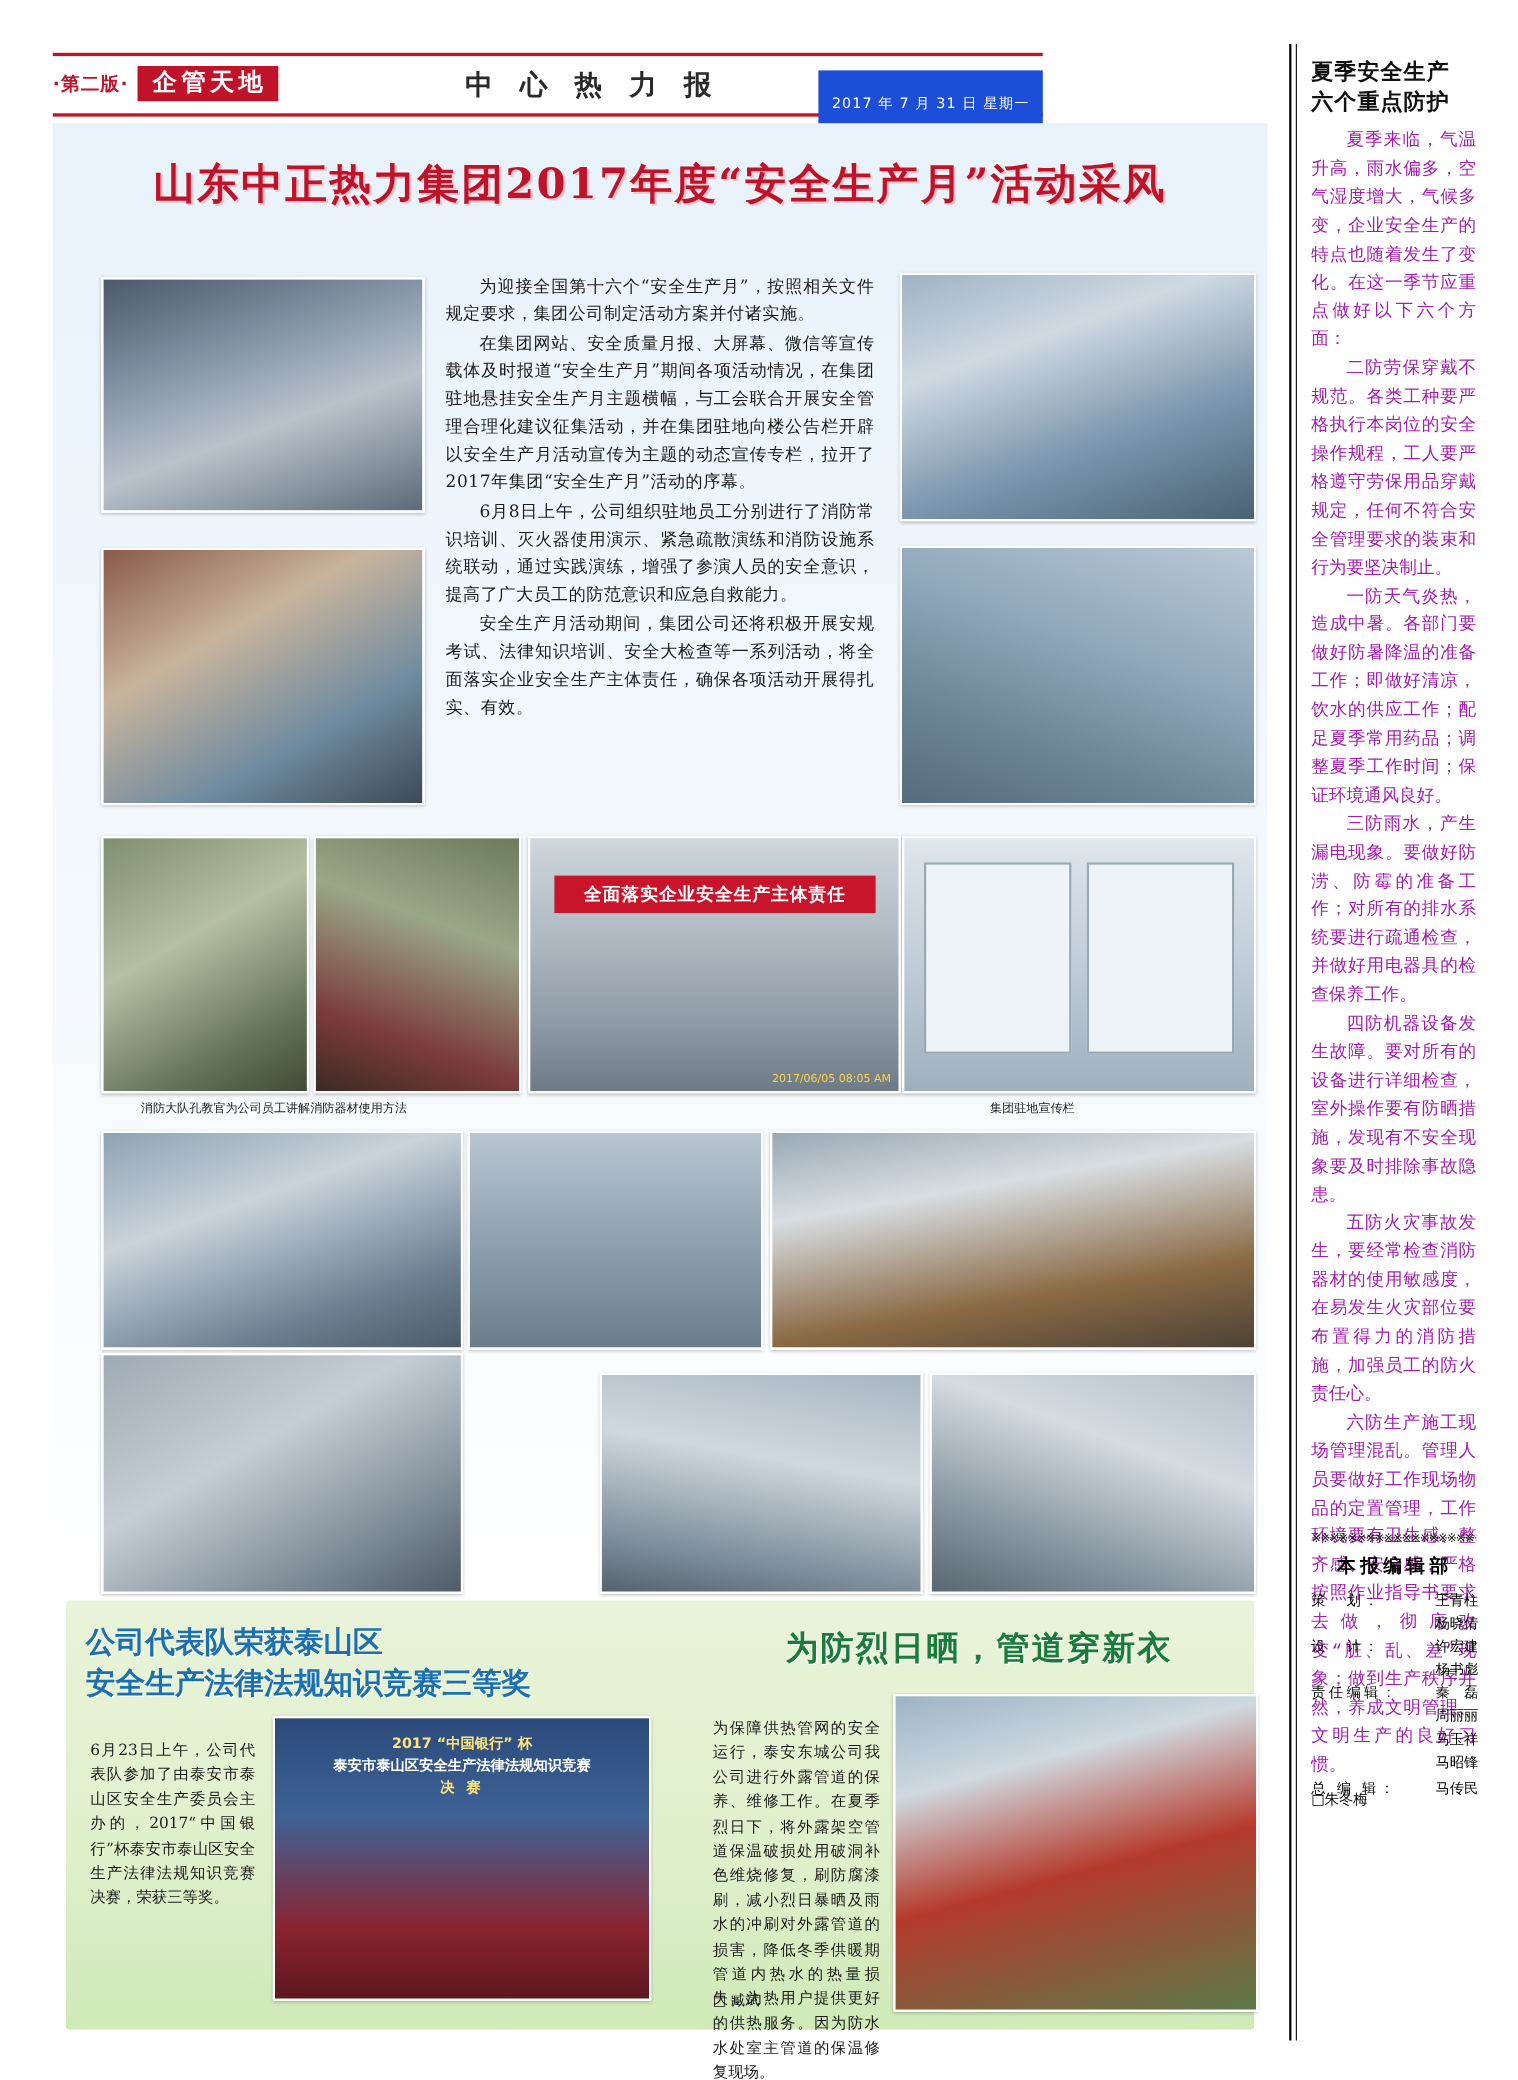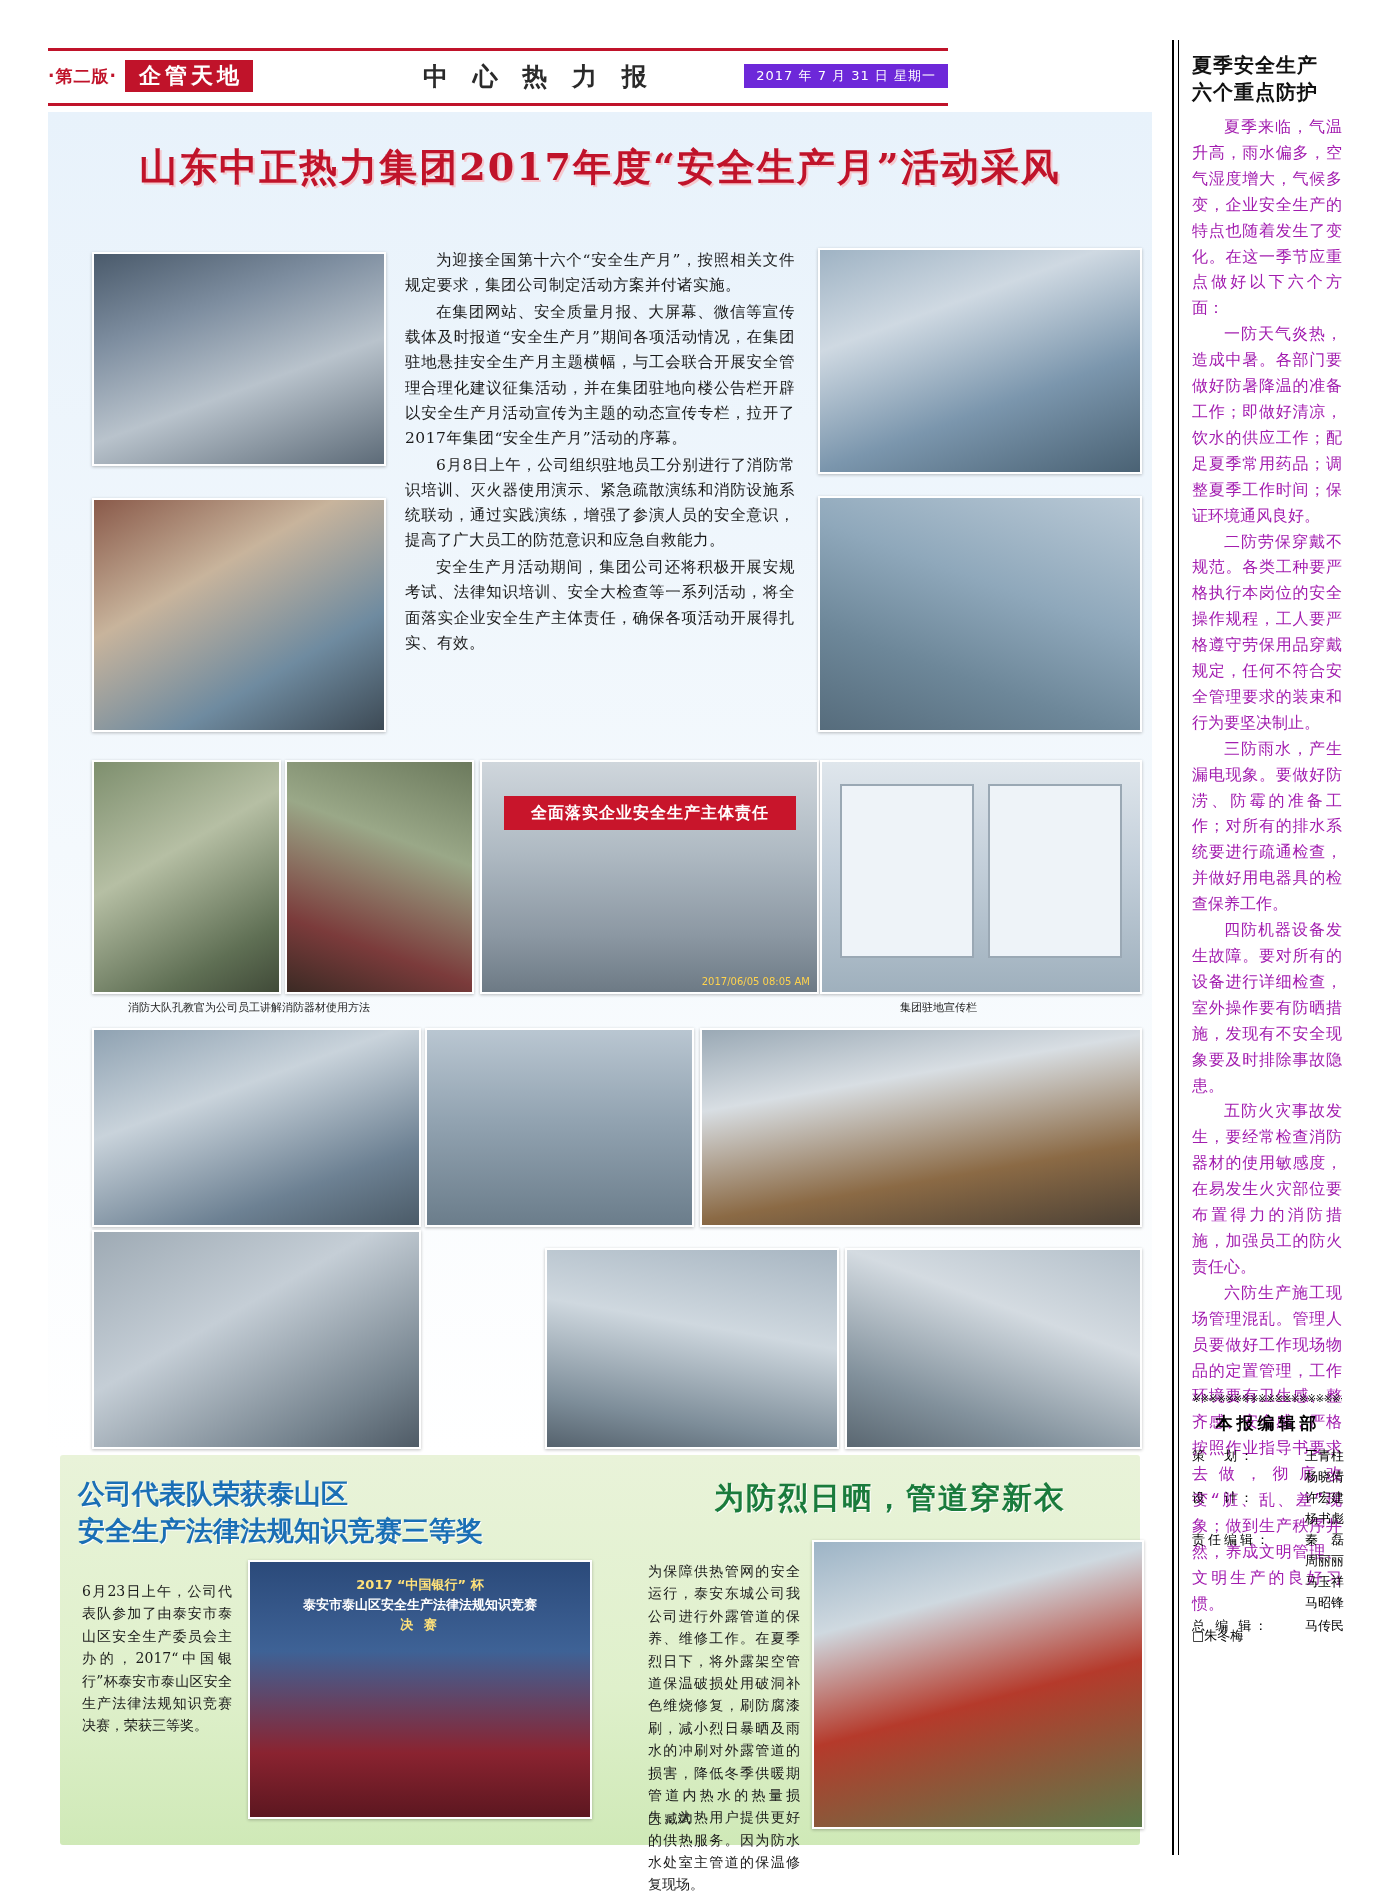--- a/index.html
+++ b/index.html
@@ -49,24 +49,24 @@
     font-size: 25px;
     color: #2a2a2a;
     letter-spacing: 8px;
     font-family: "DejaVu Serif", "Liberation Serif", serif;
     font-weight: bold;
   }
   .mast-date {
     position: absolute;
     right: 0;
     top: 12px;
-    background: #6d28d9;
+    background: #1d4ed8;
     color: #fff;
     font-size: 13px;
-    padding: 3px 12px;
+    padding: 21px 12px;
     letter-spacing: 1px;
     white-space: nowrap;
   }
   .rule-top {
     position: absolute;
     left: 48px;
     top: 48px;
     width: 900px;
     height: 3px;
     background: #c0132a;
@@ -386,22 +386,22 @@
               background:linear-gradient(165deg,#9db4c6 0%,#cfd9e0 25%,#b53a2b 55%,#5c7a4a 100%);"></div>
 
   <div class="side-divider"></div>
   <div class="side-divider2"></div>
 
   <div class="sidebar">
     <div class="side-title" style="white-space: pre-line;">夏季安全生产
 六个重点防护</div>
     <div class="side-body">
       <p>夏季来临，气温升高，雨水偏多，空气湿度增大，气候多变，企业安全生产的特点也随着发生了变化。在这一季节应重点做好以下六个方面：</p>
+      <p>二防劳保穿戴不规范。各类工种要严格执行本岗位的安全操作规程，工人要严格遵守劳保用品穿戴规定，任何不符合安全管理要求的装束和行为要坚决制止。</p>
       <p>一防天气炎热，造成中暑。各部门要做好防暑降温的准备工作；即做好清凉，饮水的供应工作；配足夏季常用药品；调整夏季工作时间；保证环境通风良好。</p>
-      <p>二防劳保穿戴不规范。各类工种要严格执行本岗位的安全操作规程，工人要严格遵守劳保用品穿戴规定，任何不符合安全管理要求的装束和行为要坚决制止。</p>
       <p>三防雨水，产生漏电现象。要做好防涝、防霉的准备工作；对所有的排水系统要进行疏通检查，并做好用电器具的检查保养工作。</p>
       <p>四防机器设备发生故障。要对所有的设备进行详细检查，室外操作要有防晒措施，发现有不安全现象要及时排除事故隐患。</p>
       <p>五防火灾事故发生，要经常检查消防器材的使用敏感度，在易发生火灾部位要布置得力的消防措施，加强员工的防火责任心。</p>
       <p>六防生产施工现场管理混乱。管理人员要做好工作现场物品的定置管理，工作环境要有卫生感、整齐感、安全感，严格按照作业指导书要求去做，彻底改变“脏、乱、差”现象；做到生产秩序井然，养成文明管理、文明生产的良好习惯。</p>
     </div>
     <div class="side-sign">□朱冬梅</div>
   </div>
 
   <div class="side-sep">※※※※※※※※※※※※※※※※※※※※※※※※</div>
 

